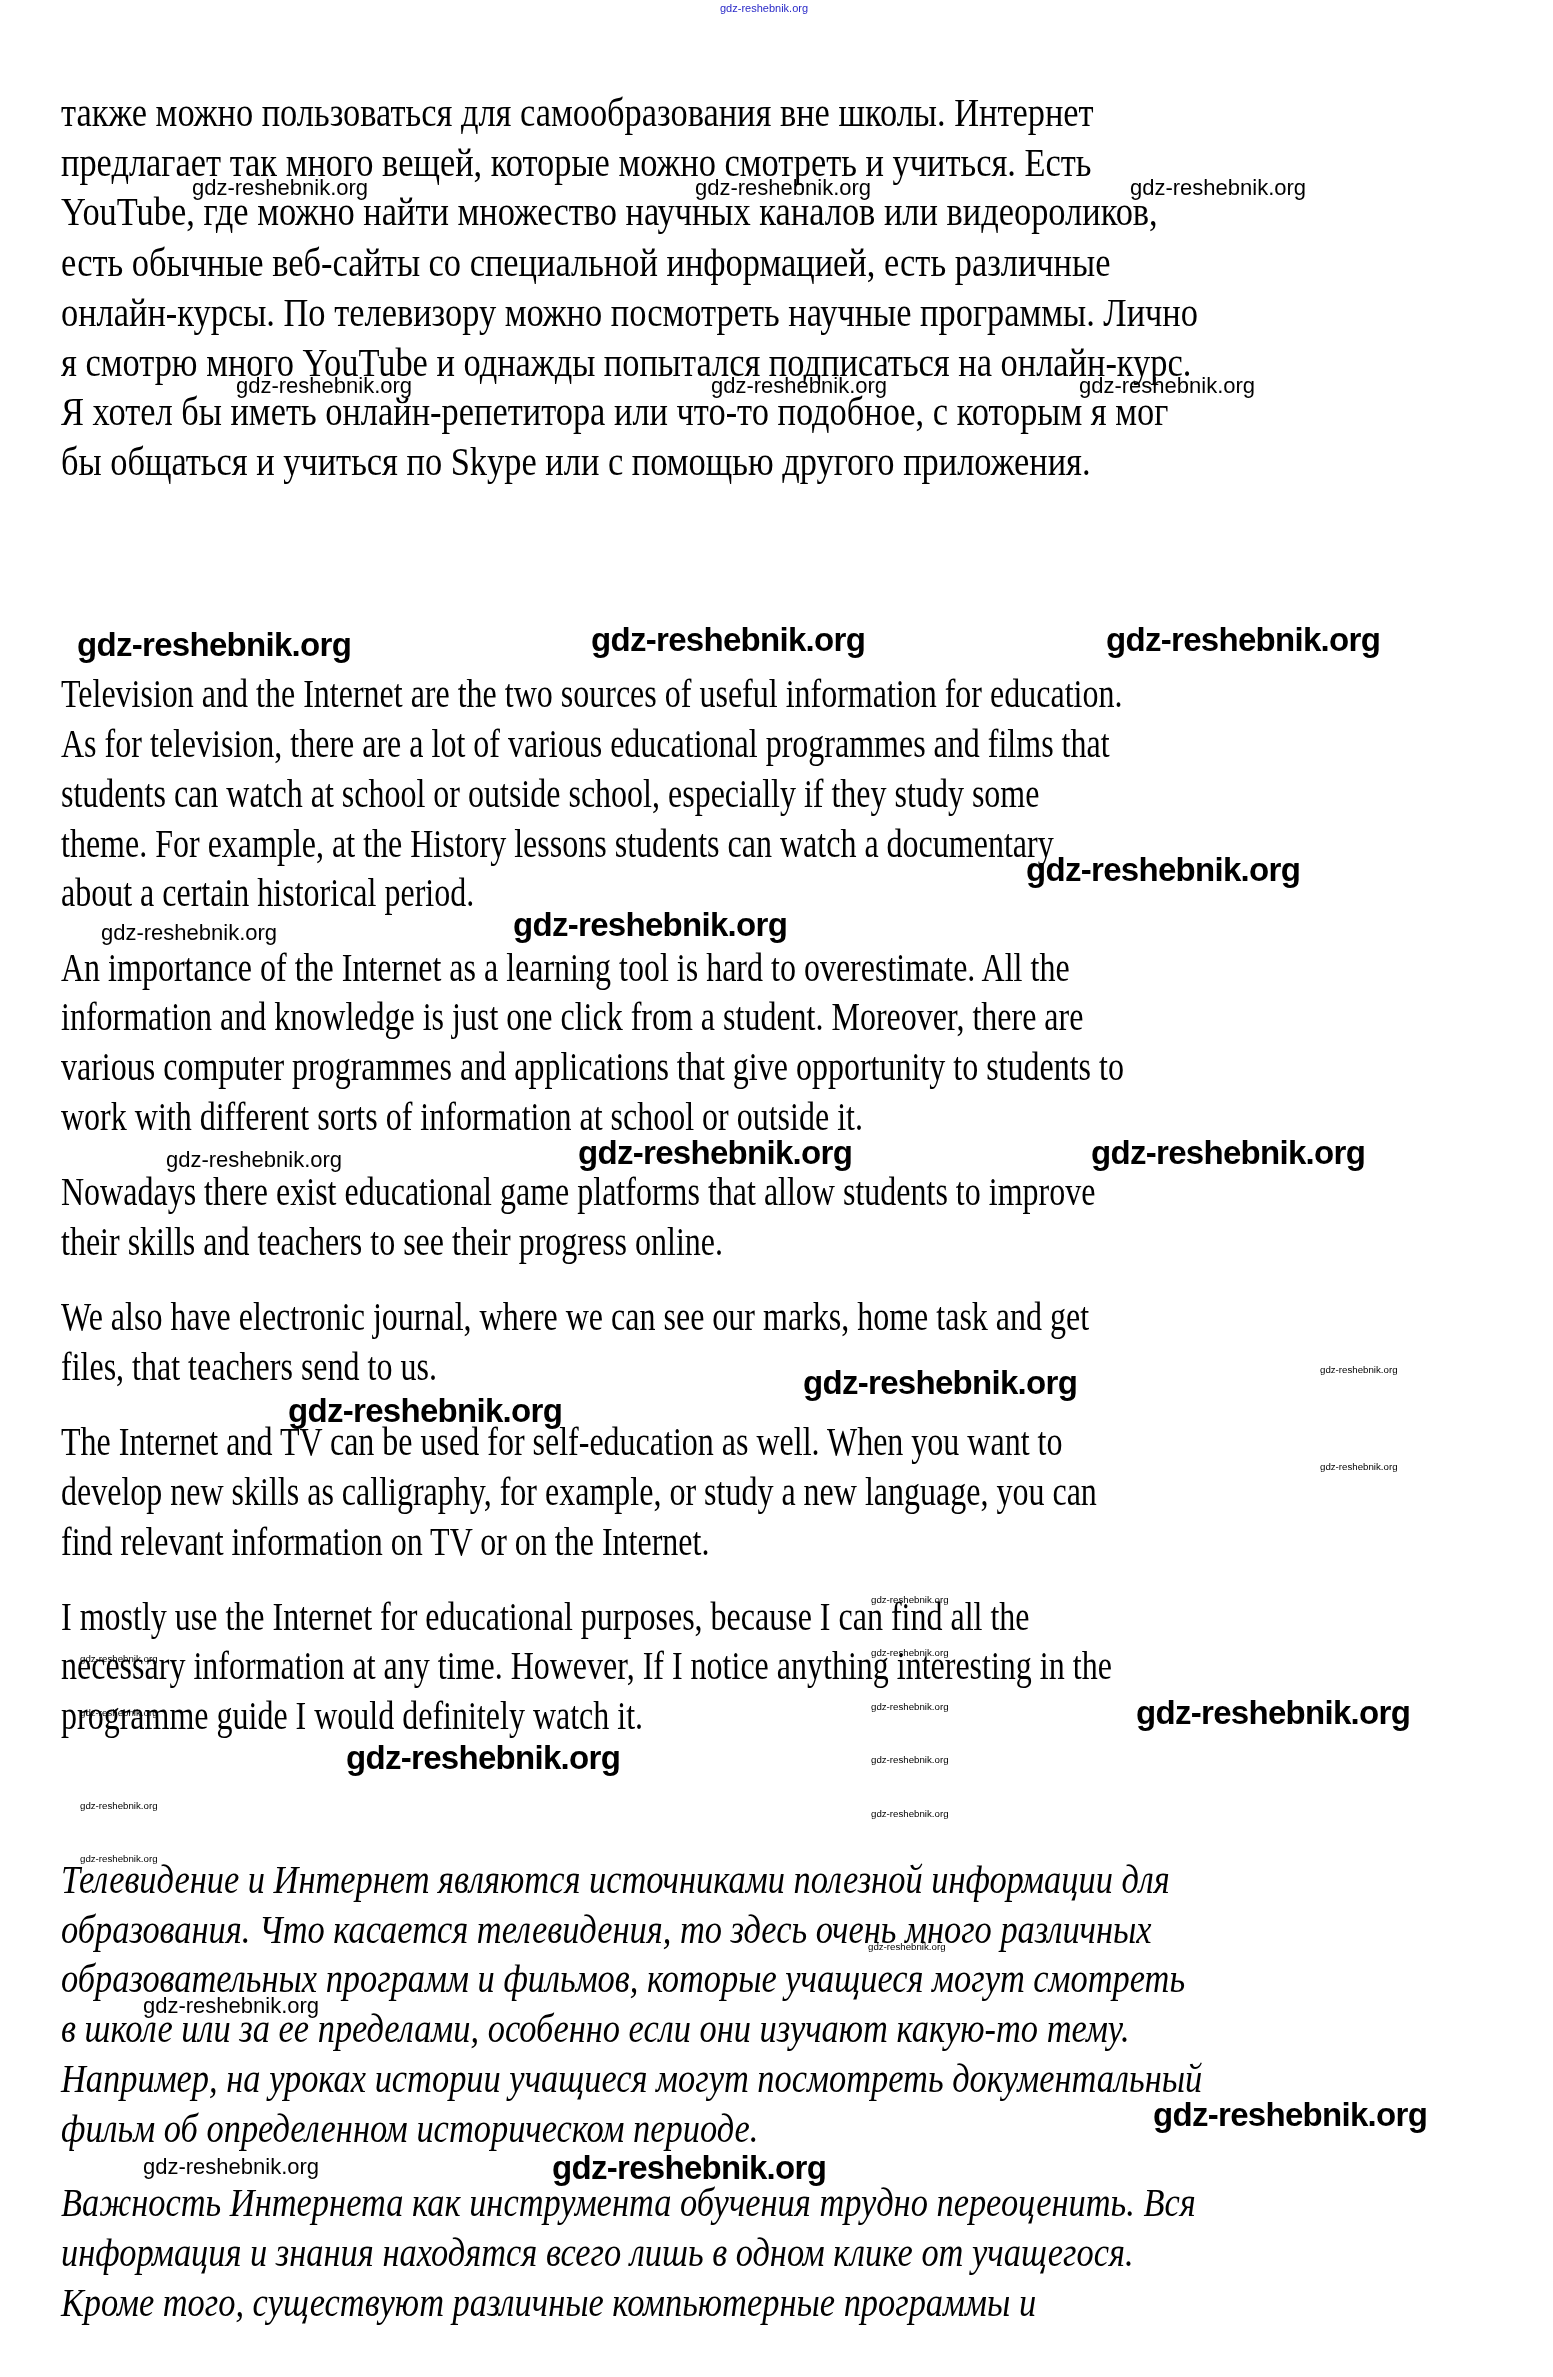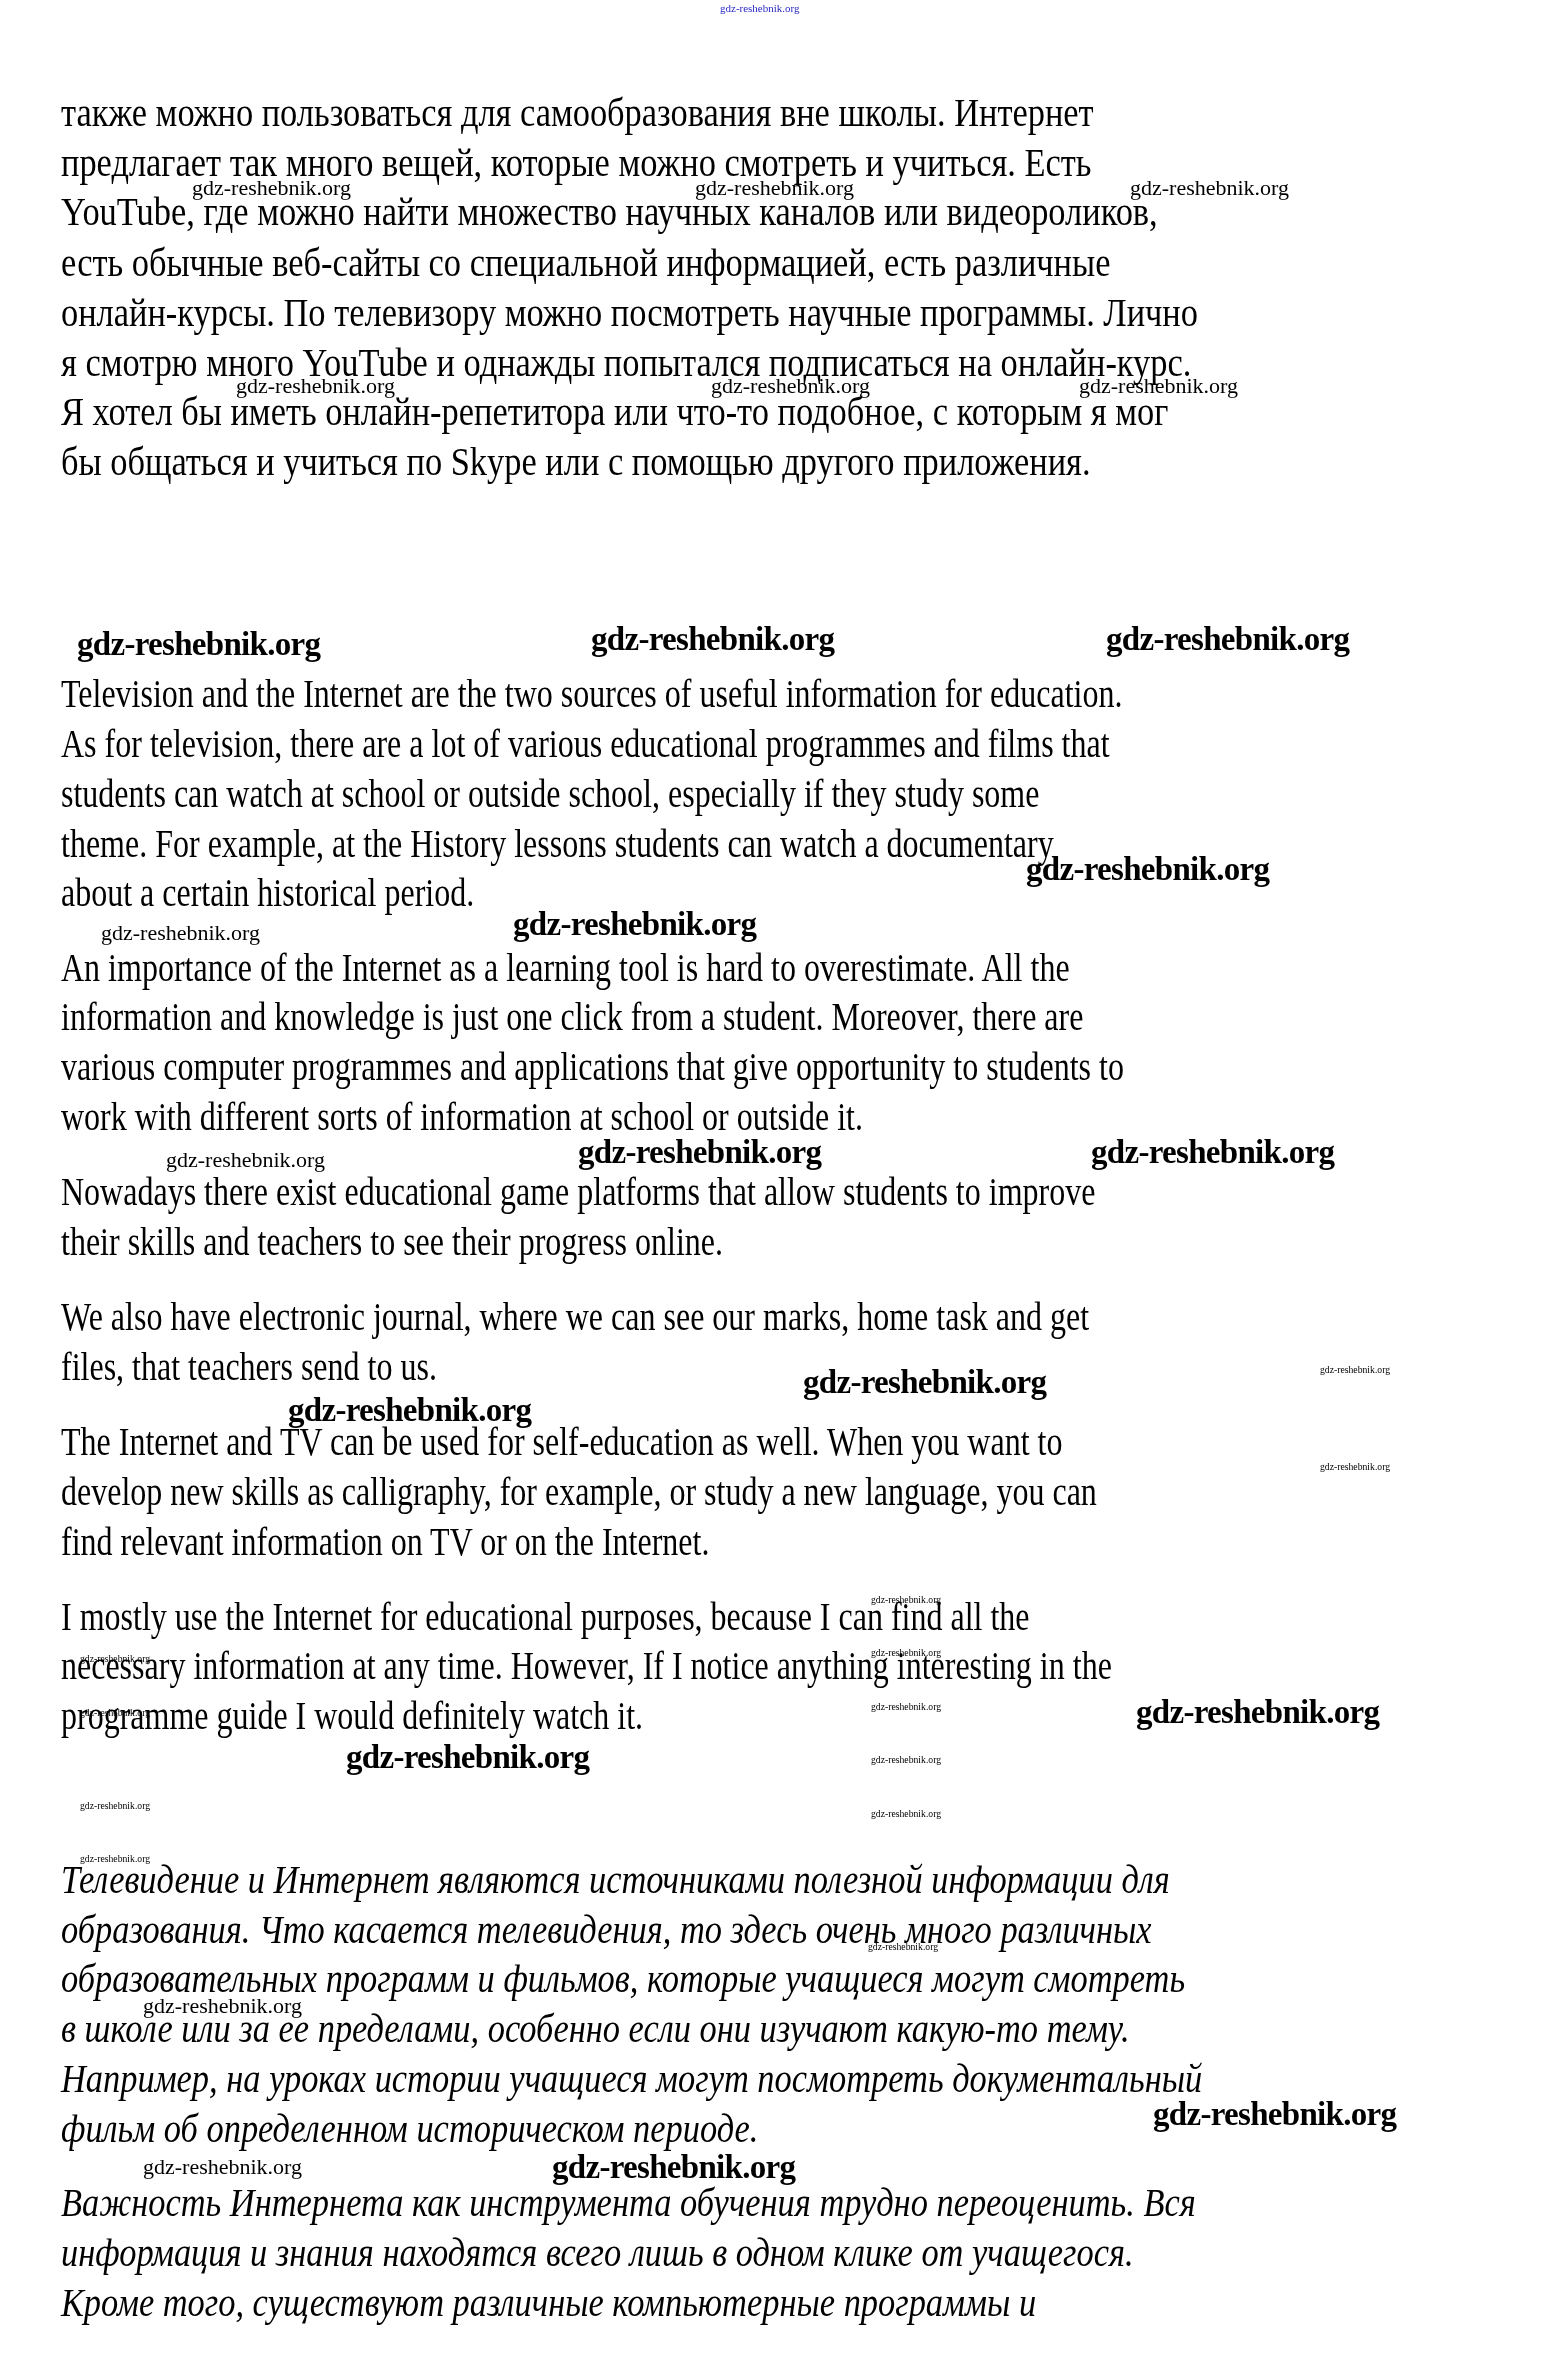--- a/index.html
+++ b/index.html
@@ -7,21 +7,21 @@
   .page { position: absolute; left: 0; top: 0; width: 1553px; height: 2377px; background: #fff; }
   .line {
     position: absolute; left: 61px; white-space: nowrap;
     font-family: "Liberation Serif", "DejaVu Serif", serif;
     font-size: 40px; line-height: 49px; color: #000;
     transform-origin: left center;
   }
   .it { font-style: italic; }
   .wm {
     position: absolute; white-space: nowrap;
-    font-family: Liberation Serif, serif;
+    font-family: Liberation Sans, sans-serif;
     color: #000; line-height: 1;
   }
   .wm-l { font-size: 33px; font-weight: bold; letter-spacing: -0.7px; }
   .wm-m { font-size: 22px; }
   .wm-s { font-size: 9.7px; }
   .wm-top { font-size: 11px; color: #2a2ac8; left: 720px; top: 3px; }
 </style>
 </head>
 <body>
 

